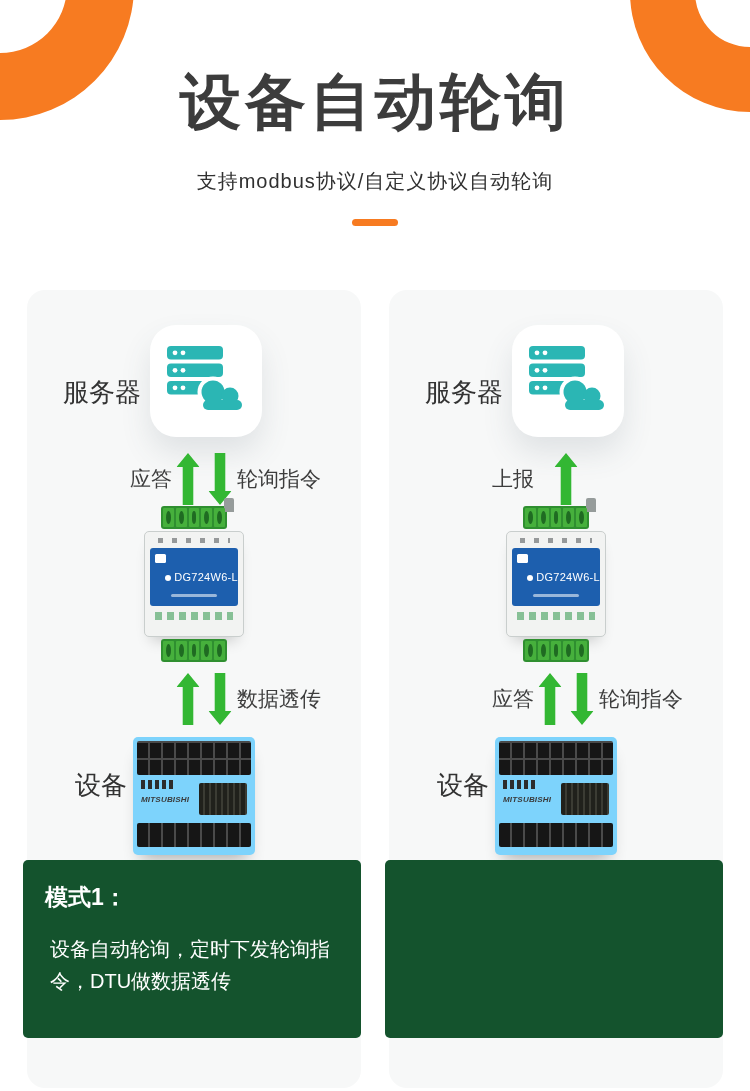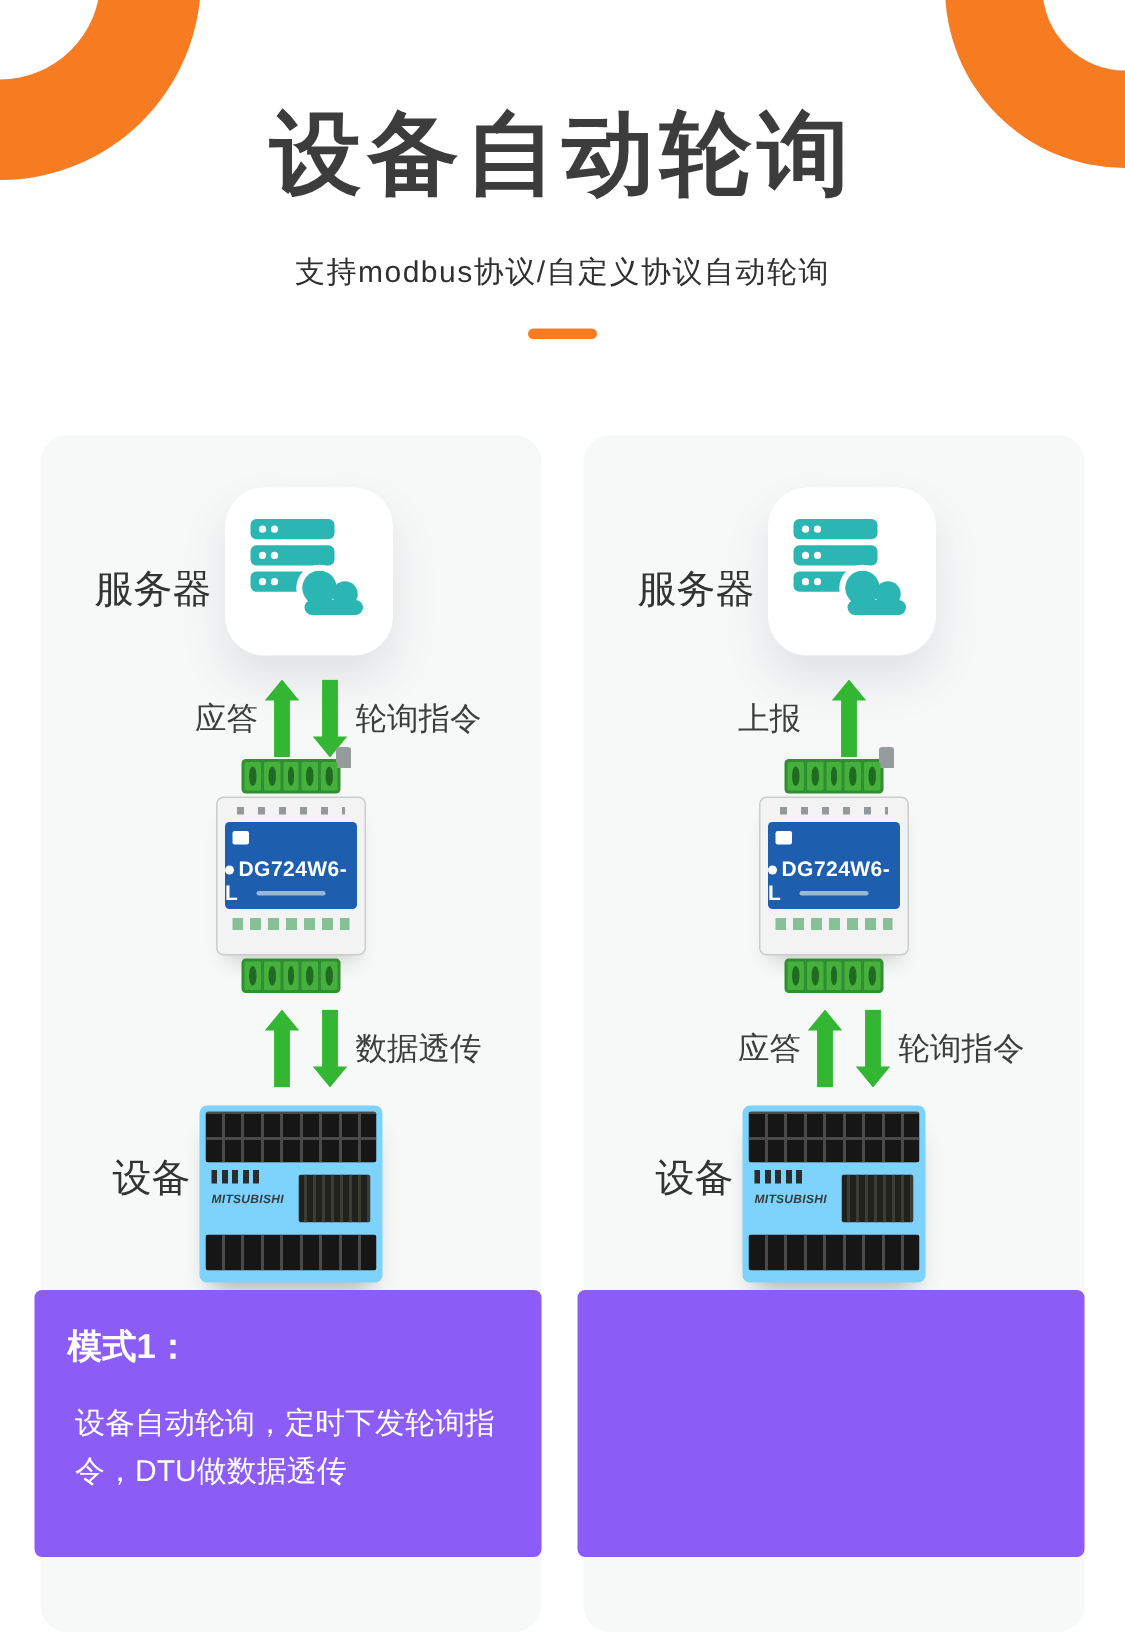--- a/index.html
+++ b/index.html
@@ -51,22 +51,22 @@
     display:flex; padding:2px; gap:2px; box-sizing:border-box; }
   .dtu-term i { flex:1; background:#46b03c; border-radius:1px; position:relative; }
   .dtu-term i::after { content:""; position:absolute; inset:3px; border-radius:50%; background:#1f6b22; }
   .dtu-body { width:100px; height:106px; margin:2px auto; box-sizing:border-box; padding:4px 5px;
     background:#f2f3f2; border:1px solid #c9cecd; border-radius:5px;
     box-shadow:0 10px 14px -7px rgba(0,0,0,.2); }
   .dtu-strip1 { height:5px; margin:2px 8px 5px; opacity:.55;
     background:repeating-linear-gradient(90deg,#4a4f52 0 5px,transparent 5px 14px); }
   .dtu-blue { height:58px; background:#1d5fae; border-radius:3px; position:relative; overflow:hidden; }
   .dtu-chip { position:absolute; left:5px; top:6px; width:11px; height:9px; background:#ffffff; border-radius:1.5px; }
-  .dtu-model { position:absolute; left:0; right:0; top:23px; text-align:left; color:#ffffff;
-    font-size:14px; font-weight:700; letter-spacing:.3px; }
+  .dtu-model { position:absolute; left:0; right:0; top:23px; text-align:right; color:#ffffff;
+    font-size:11px; font-weight:400; letter-spacing:.3px; }
   .dtu-model::before { content:""; display:inline-block; width:6px; height:6px; border-radius:50%; background:#ffffff;
     margin-right:3px; vertical-align:middle; }
   .dtu-subline { position:absolute; left:50%; transform:translateX(-50%); bottom:9px; width:46px; height:3px;
     background:rgba(255,255,255,.55); border-radius:2px; }
   .dtu-strip2 { height:8px; margin:6px 5px 0; opacity:.6;
     background:repeating-linear-gradient(90deg,#3f9e58 0 7px,transparent 7px 12px); }
 
   
   .plc { position:absolute; top:447px; left:calc(50% - 61px); width:122px; height:118px;
     background:#7dd3fc; border-radius:5px; box-sizing:border-box; padding:4px;
@@ -79,21 +79,21 @@
   .plc-mid { height:48px; position:relative; }
   .plc-leds { position:absolute; left:4px; top:5px; width:34px; height:9px;
     background:repeating-linear-gradient(90deg,#2c2c2c 0 4px,transparent 4px 7px); }
   .plc-brand { position:absolute; left:4px; top:20px; font-size:8px; font-weight:700; font-style:italic;
     color:#3a3a3a; letter-spacing:.2px; }
   .plc-vent { position:absolute; right:4px; top:8px; width:48px; height:32px; background:#20211c; border-radius:2px;
     background-image:repeating-linear-gradient(90deg,transparent 0 4px,#3b3c34 4px 6px); }
 
   
   .mode-bar { position:absolute; left:-4px; right:0; top:570px; height:178px; box-sizing:border-box;
-    background:#8b5cf6; border-radius:5px; color:#ffffff; padding:22px 22px; }
+    background:#14532d; border-radius:5px; color:#ffffff; padding:22px 22px; }
   .mode-title { font-size:23px; font-weight:700; }
   .mode-desc { margin-top:20px; padding-left:5px; font-size:20px; line-height:1.6; max-width:296px; }
 </style>
 </head>
 <body>
 
 <div class="page">
 
   <svg class="corner tl" width="134" height="134" viewBox="0 0 132 132">
     <path d="M 66 0 A 66 66 0 0 1 0 66 L 0 132 A 132 132 0 0 0 132 0 Z" fill="#f77b21"></path>

